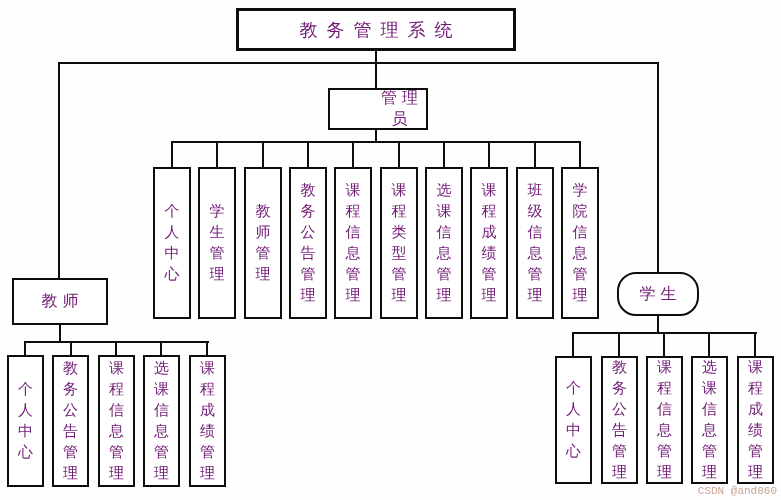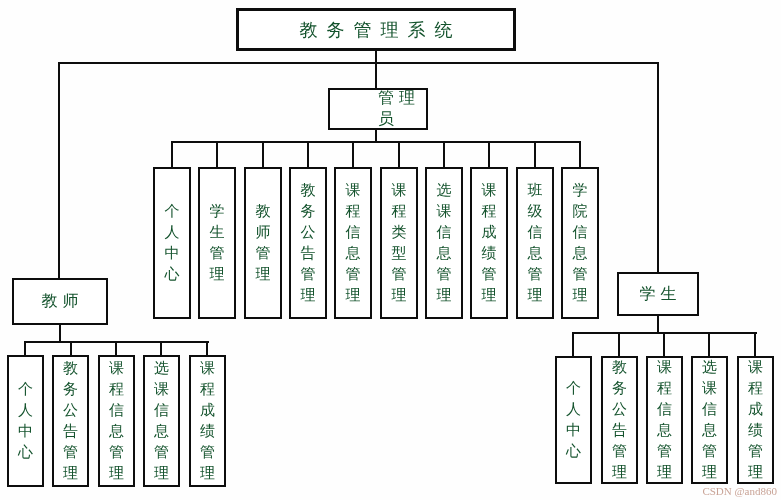--- a/index.html
+++ b/index.html
@@ -1,30 +1,30 @@
 <!DOCTYPE html>
 <html><head>
 <meta charset="utf-8">
 <style>
   * { margin:0; padding:0; box-sizing:border-box; }
   html,body { width:781px; height:500px; }
   body { font-family:"Liberation Serif","DejaVu Serif",serif; background:#ffffff; }
   .canvas { position:relative; width:781px; height:500px; background:#fefefe; overflow:hidden; }
   .node {
     position:absolute; background:#ffffff; border:2px solid #0d0d0d;
-    display:flex; align-items:center; justify-content:center; color:#14532d;
+    display:flex; align-items:center; justify-content:center; color:#701a75;text-align:center;
   }
   .hnode { font-size:16px; letter-spacing:5px; padding-left:5px; }
   .root  { border-width:3px; font-size:18px; letter-spacing:9px; padding-left:9px; }
   .vbox  { flex-direction:column; }
   .vbox span { display:block; line-height:1; font-size:15px; margin:3px 0; }
   .line { position:absolute; background:#0d0d0d; }
   .watermark {
     position:absolute; right:4px; bottom:3px; font-size:11px;
-    color:#c9a396; font-family:Liberation Serif, serif;
+    color:#c9a396; font-family:Liberation Mono, monospace;
   }
 </style>
 </head>
 <body>
 
 <div class="canvas">
 
   <div class="line" style="left:375px;top:51px;width:2px;height:37px;"></div>
   <div class="line" style="left:58px;top:62px;width:601px;height:2px;"></div>
   <div class="line" style="left:58px;top:62px;width:2px;height:216px;"></div>
@@ -178,21 +178,21 @@
     </div>
   <div class="node vbox" style="left:189px;top:355px;width:37px;height:132px;">
       <span>课</span>
       <span>程</span>
       <span>成</span>
       <span>绩</span>
       <span>管</span>
       <span>理</span>
     </div>
 
-  <div class="node hnode" style="left:617px;top:272px;width:82px;height:44px;">
+  <div class="node hnode" style="left:617px;top:272px;width:82px;height:44px;border-radius:19px;">
     <span>学生</span>
   </div>
 
   <div class="node vbox" style="left:555px;top:356px;width:37px;height:128px;">
       <span>个</span>
       <span>人</span>
       <span>中</span>
       <span>心</span>
     </div>
   <div class="node vbox" style="left:601px;top:356px;width:37px;height:128px;">

